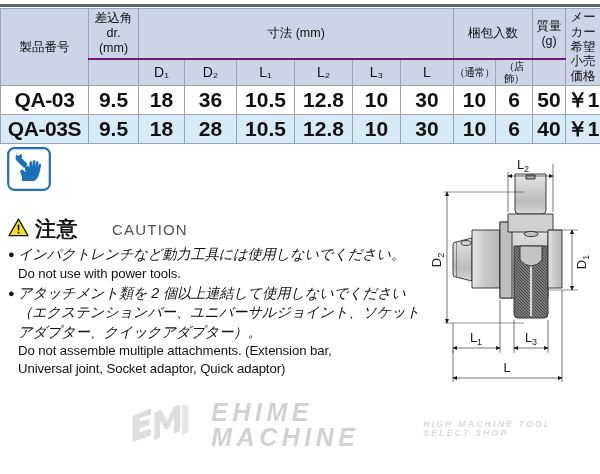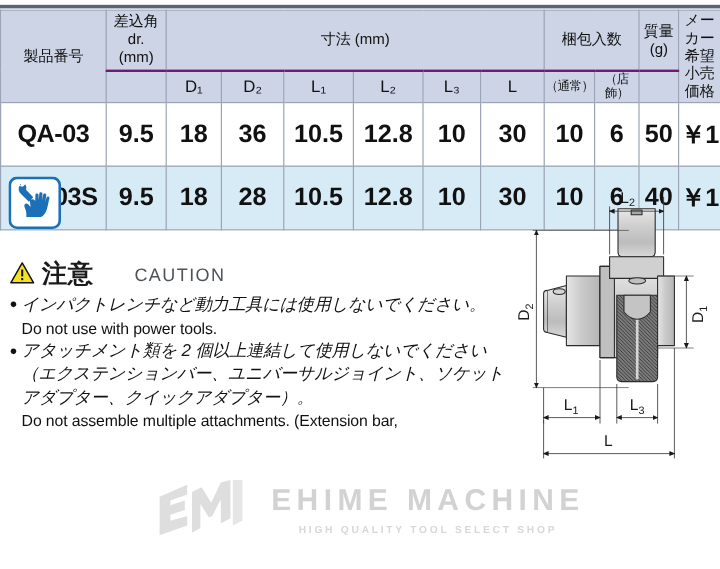--- a/index.html
+++ b/index.html
@@ -44,21 +44,21 @@
     font-size: 12.5px;
   }
   .spec-table thead th.tall {
     height: 70px;
   }
   .spec-table tbody td {
     height: 27px;
     font-size: 21px;
     font-weight: bold;
     background: #ffffff;
-    padding: 12px 1px;
+    padding: 0 1px;
   }
   .spec-table tbody tr.alt td { background: #d6ebf5; }
   .spec-table tbody td.model { font-size: 21px; letter-spacing: -0.4px; }
   .spec-table tbody td.price { font-size: 21px; letter-spacing: -0.3px; }
   .top-rule {
     position: absolute; left: 0; top: 4px; width: 600px; height: 3px;
     background: #5b6475;
   }
   .sub-hdr-row th { border-top: 2px solid #701a75; }
 
@@ -99,21 +99,21 @@
 
   
   .drawing { position: absolute; left: 420px; top: 150px; width: 180px; height: 240px; }
 
   
   .watermark {
     position: absolute; left: 130px; top: 400px;
     display: flex; align-items: center; gap: 18px;
   }
   .wm-mark { width: 78px; height: 50px; }
-  .wm-text-wrap { display: flex; flex-direction: column; align-items: center; }
+  .wm-text-wrap { display: flex; flex-direction: row; align-items: center; font-style: italic; }
   .wm-title {
     font-size: 25px; font-weight: bold; color: #d2d2d2;
     letter-spacing: 4.5px; line-height: 1;
   }
   .wm-sub {
     font-size: 8.5px; font-weight: bold; color: #d8d8d8;
     letter-spacing: 2.3px; margin-top: 7px; line-height: 1;
   }
 </style>
 </head>
@@ -235,20 +235,21 @@
         </div>
       </div>
 
       <div class="bullet-item">
         <div class="dot">●</div>
         <div class="b-lines">
           <div class="jp-line">アタッチメント類を 2 個以上連結して使用しないでください</div>
           <div class="jp-line indent0">（エクステンションバー、ユニバーサルジョイント、ソケット</div>
           <div class="jp-line indent0">アダプター、クイックアダプター）。</div>
           <div class="en-line">Do not assemble multiple attachments. (Extension bar,</div>
+          <div class="en-line">Universal joint, Socket adaptor, Quick adaptor)</div>
         </div>
       </div>
     </div>
   </div>
 
   <svg class="drawing" viewBox="0 0 180 240">
     <defs>
       <pattern id="knurl" width="3" height="3" patternUnits="userSpaceOnUse">
         <rect width="3" height="3" fill="#7d7d7d"></rect>
         <path d="M0 0 L3 3 M-1 2 L1 4 M2 -1 L4 1" stroke="#2b2b2b" stroke-width="0.7"></path>
@@ -335,17 +336,17 @@
   </svg>
 
   <div class="watermark">
     <svg class="wm-mark" viewBox="0 0 78 50">
       <path d="M3 14 L26 4 L26 12 L12 17 L12 21 L24 17 L24 25 L12 29 L12 34 L26 30 L26 38 L3 46 Z" fill="#dedede"></path>
       <path d="M30 10 L38 6 L46 19 L54 2 L62 0 L62 32 L54 36 L54 16 L47 30 L44 31 L37 20 L37 40 L30 44 Z" fill="#dedede"></path>
       <path d="M64 0 L72 0 L72 34 L64 38 Z" fill="#e6e6e6"></path>
     </svg>
     <div class="wm-text-wrap">
       <div class="wm-title">EHIME MACHINE</div>
-      <div class="wm-sub">HIGH QUALITY TOOL SELECT SHOP</div>
+      <div class="wm-sub">HIGH MACHINE TOOL SELECT SHOP</div>
     </div>
   </div>
 
 </div>
 
 </body></html>

